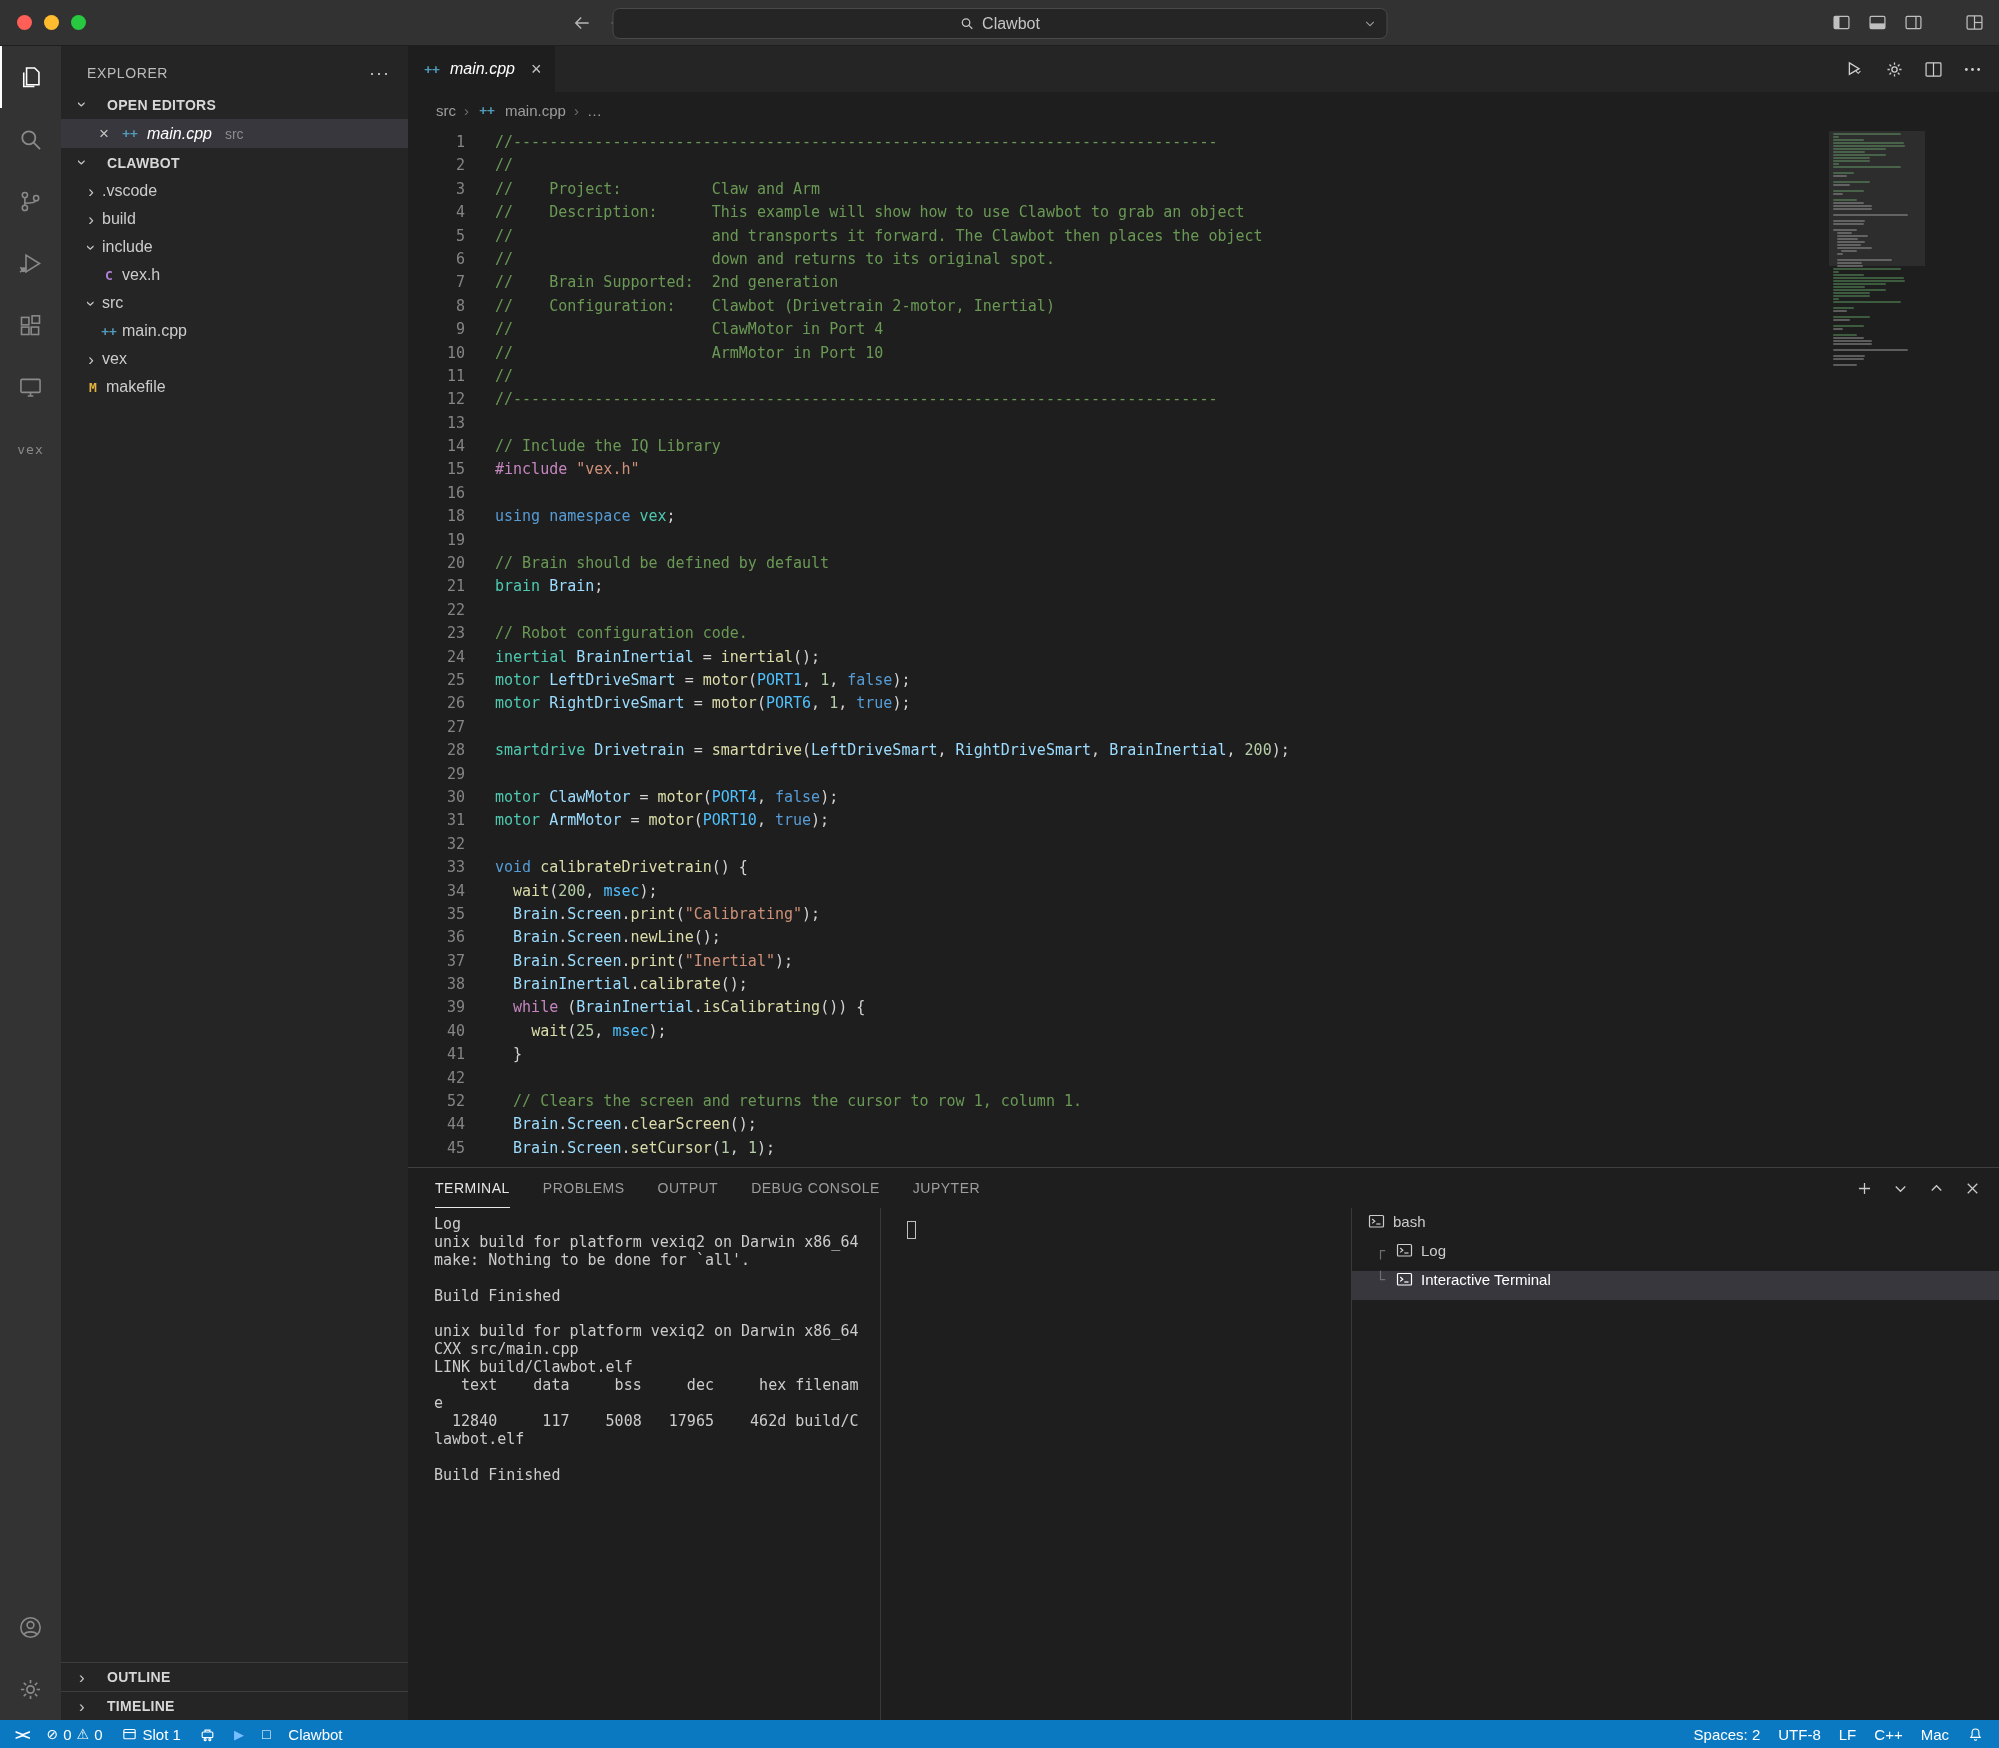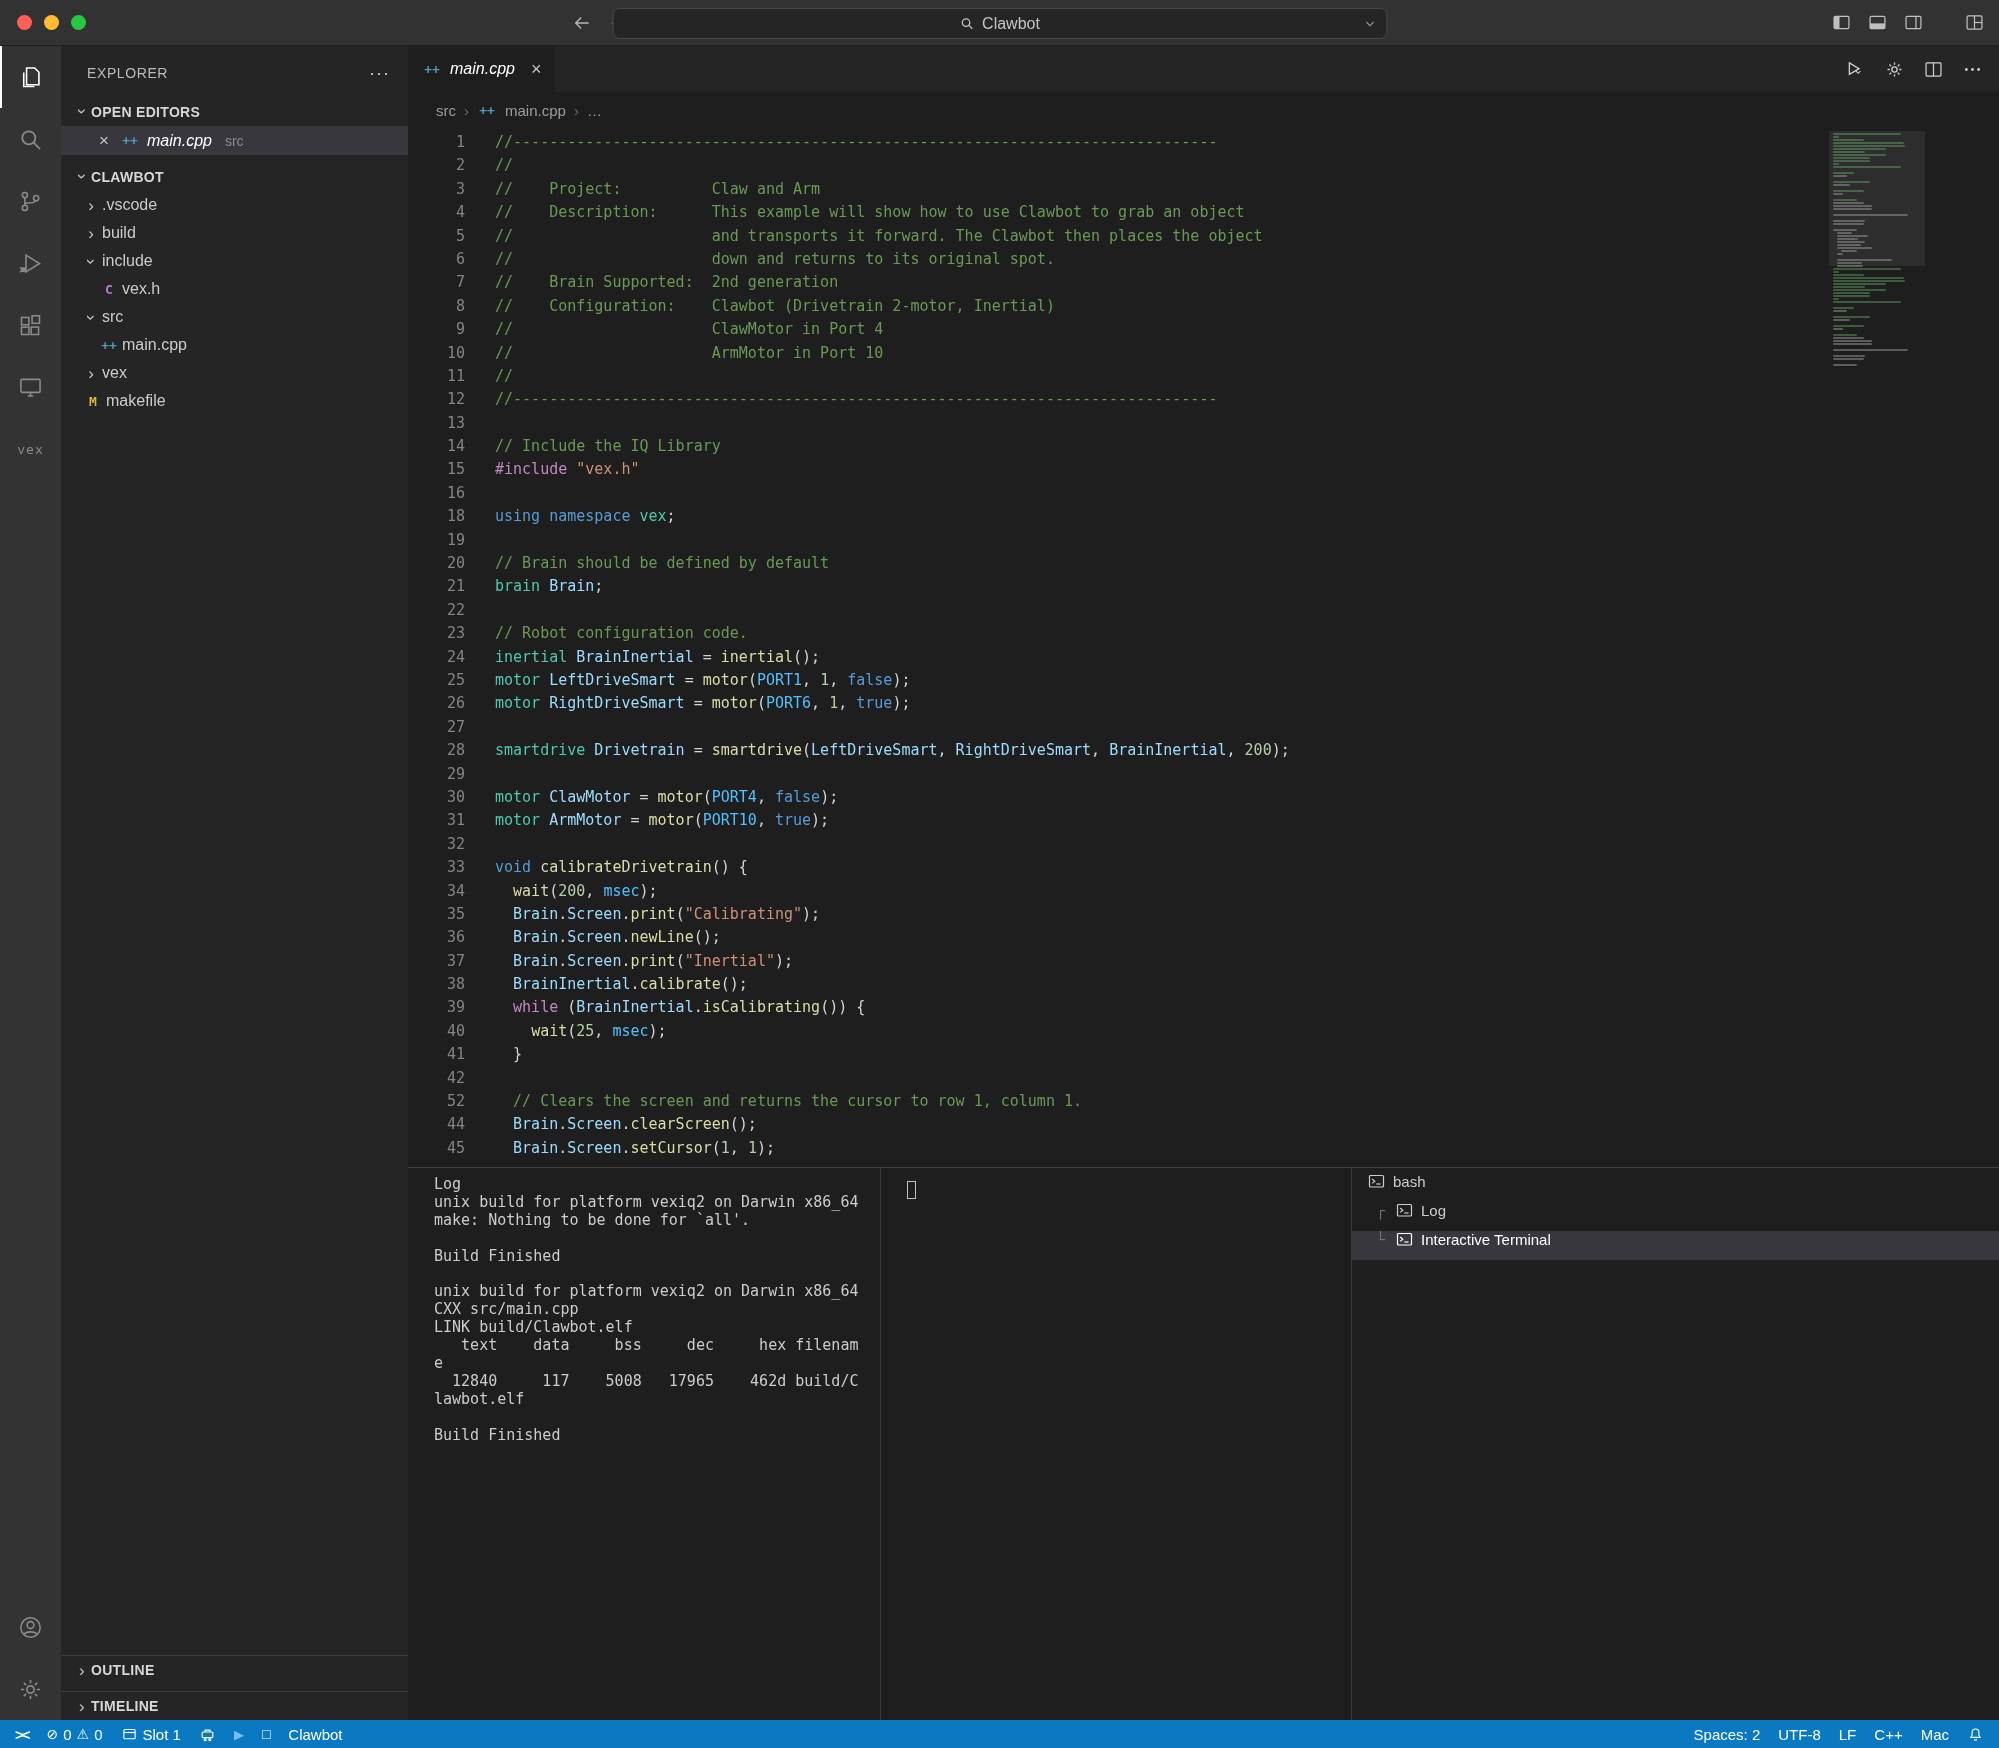--- a/index.html
+++ b/index.html
@@ -28,21 +28,21 @@
   .ab-item { height:62px; display:flex; align-items:center; justify-content:center; color:#8a8a8a; cursor:pointer; }
   .ab-item.active { color:#ffffff; box-shadow:inset 2px 0 0 #ffffff; }
   .ab-item svg { width:27px; height:27px; }
   .ab-spacer { flex:1; }
   .ab-vex { font-family:"DejaVu Sans Mono",monospace; font-size:13px; letter-spacing:1px; }
 
   
   .sidebar { flex:0 0 347px; background:var(--sidebar-bg,#252526); display:flex; flex-direction:column; min-height:0; }
   .sidebar-title { flex:0 0 44px; display:flex; align-items:center; padding:10px 18px 0 26px; color:#bbbbbb; font-size:14px; letter-spacing:.6px; }
   .sidebar-title .more { margin-left:auto; font-size:18px; color:#cccccc; letter-spacing:1px; }
-  .section-header { height:29px; display:flex; align-items:center; font-weight:700; font-size:14px; color:#d7d7d7; padding-left:13px; gap:1px; letter-spacing:.3px;margin-top:7px; }
+  .section-header { height:29px; display:flex; align-items:center; font-weight:700; font-size:14px; color:#d7d7d7; padding-left:13px; gap:17px; letter-spacing:.3px; }
   .chev { display:inline-block; width:16px; text-align:center; font-size:17px; font-weight:400; color:#c5c5c5; line-height:1; }
   .chev.down { transform:rotate(90deg); }
   .open-editor-row { height:29px; background:var(--selection-bg,#37373d); display:flex; align-items:center; padding-left:34px; gap:7px; color:#ffffff; }
   .oe-close { width:18px; text-align:center; color:#c5c5c5; font-size:17px; }
   .oe-name { font-style:italic; font-size:16px; }
   .oe-detail { color:#8c8c8c; font-size:14px; margin-left:6px; }
   .ficon { display:inline-block; width:20px; text-align:center; font-weight:700; font-size:13px; font-family:"DejaVu Sans Mono",monospace; }
   .fi-cpp { color:#519aba; }
   .fi-c { color:#b180d7; }
   .fi-m { color:#e3b341; }
@@ -454,20 +454,43 @@
               <div class="mm-line mm-code" style="margin-left: 4px; width: 31.45px;"></div>
               <div class="mm-line"></div>
               <div class="mm-line mm-code" style="margin-left: 4px; width: 23.8px;"></div>
             </div>
           <div class="mm-viewport"></div>
         </div>
         <div class="overview-ruler"></div>
       </div>
 
       <div class="panel">
+        <div class="panel-header">
+          <div style="display:flex;height:100%;">
+              <div class="panel-tab active">TERMINAL</div>
+              <div class="panel-tab">PROBLEMS</div>
+              <div class="panel-tab">OUTPUT</div>
+              <div class="panel-tab">DEBUG CONSOLE</div>
+              <div class="panel-tab">JUPYTER</div>
+            </div>
+          <div class="panel-actions">
+            <svg viewBox="0 0 24 24" fill="none" stroke="currentColor" stroke-width="1.6">
+                <path d="M12 5v14M5 12h14"></path>
+              </svg>
+            <svg viewBox="0 0 24 24" fill="none" stroke="currentColor" stroke-width="1.6">
+                <path d="M6 9.5l6 6 6-6"></path>
+              </svg>
+            <svg viewBox="0 0 24 24" fill="none" stroke="currentColor" stroke-width="1.6">
+                <path d="M6 14.5l6-6 6 6"></path>
+              </svg>
+            <svg viewBox="0 0 24 24" fill="none" stroke="currentColor" stroke-width="1.6">
+                <path d="M6 6l12 12M18 6L6 18"></path>
+              </svg>
+          </div>
+        </div>
         <div class="panel-body">
           <div class="term-left"><div class="term-line">Log</div><div class="term-line">unix build for platform vexiq2 on Darwin x86_64</div><div class="term-line">make: Nothing to be done for `all'.</div><div class="term-line">&nbsp;</div><div class="term-line">Build Finished</div><div class="term-line">&nbsp;</div><div class="term-line">unix build for platform vexiq2 on Darwin x86_64</div><div class="term-line">CXX src/main.cpp</div><div class="term-line">LINK build/Clawbot.elf</div><div class="term-line">   text    data     bss     dec     hex filenam</div><div class="term-line">e</div><div class="term-line">  12840     117    5008   17965    462d build/C</div><div class="term-line">lawbot.elf</div><div class="term-line">&nbsp;</div><div class="term-line">Build Finished</div></div>
           <div class="term-mid">
             <div class="term-cursor"></div>
           </div>
           <div class="term-list">
               <div class="term-row">
                 <span class="term-icon">
                   <svg viewBox="0 0 17 17" fill="none" stroke="currentColor" stroke-width="1.2">
                     <rect x="1.5" y="2.5" width="14" height="11.5" rx="1"></rect>

